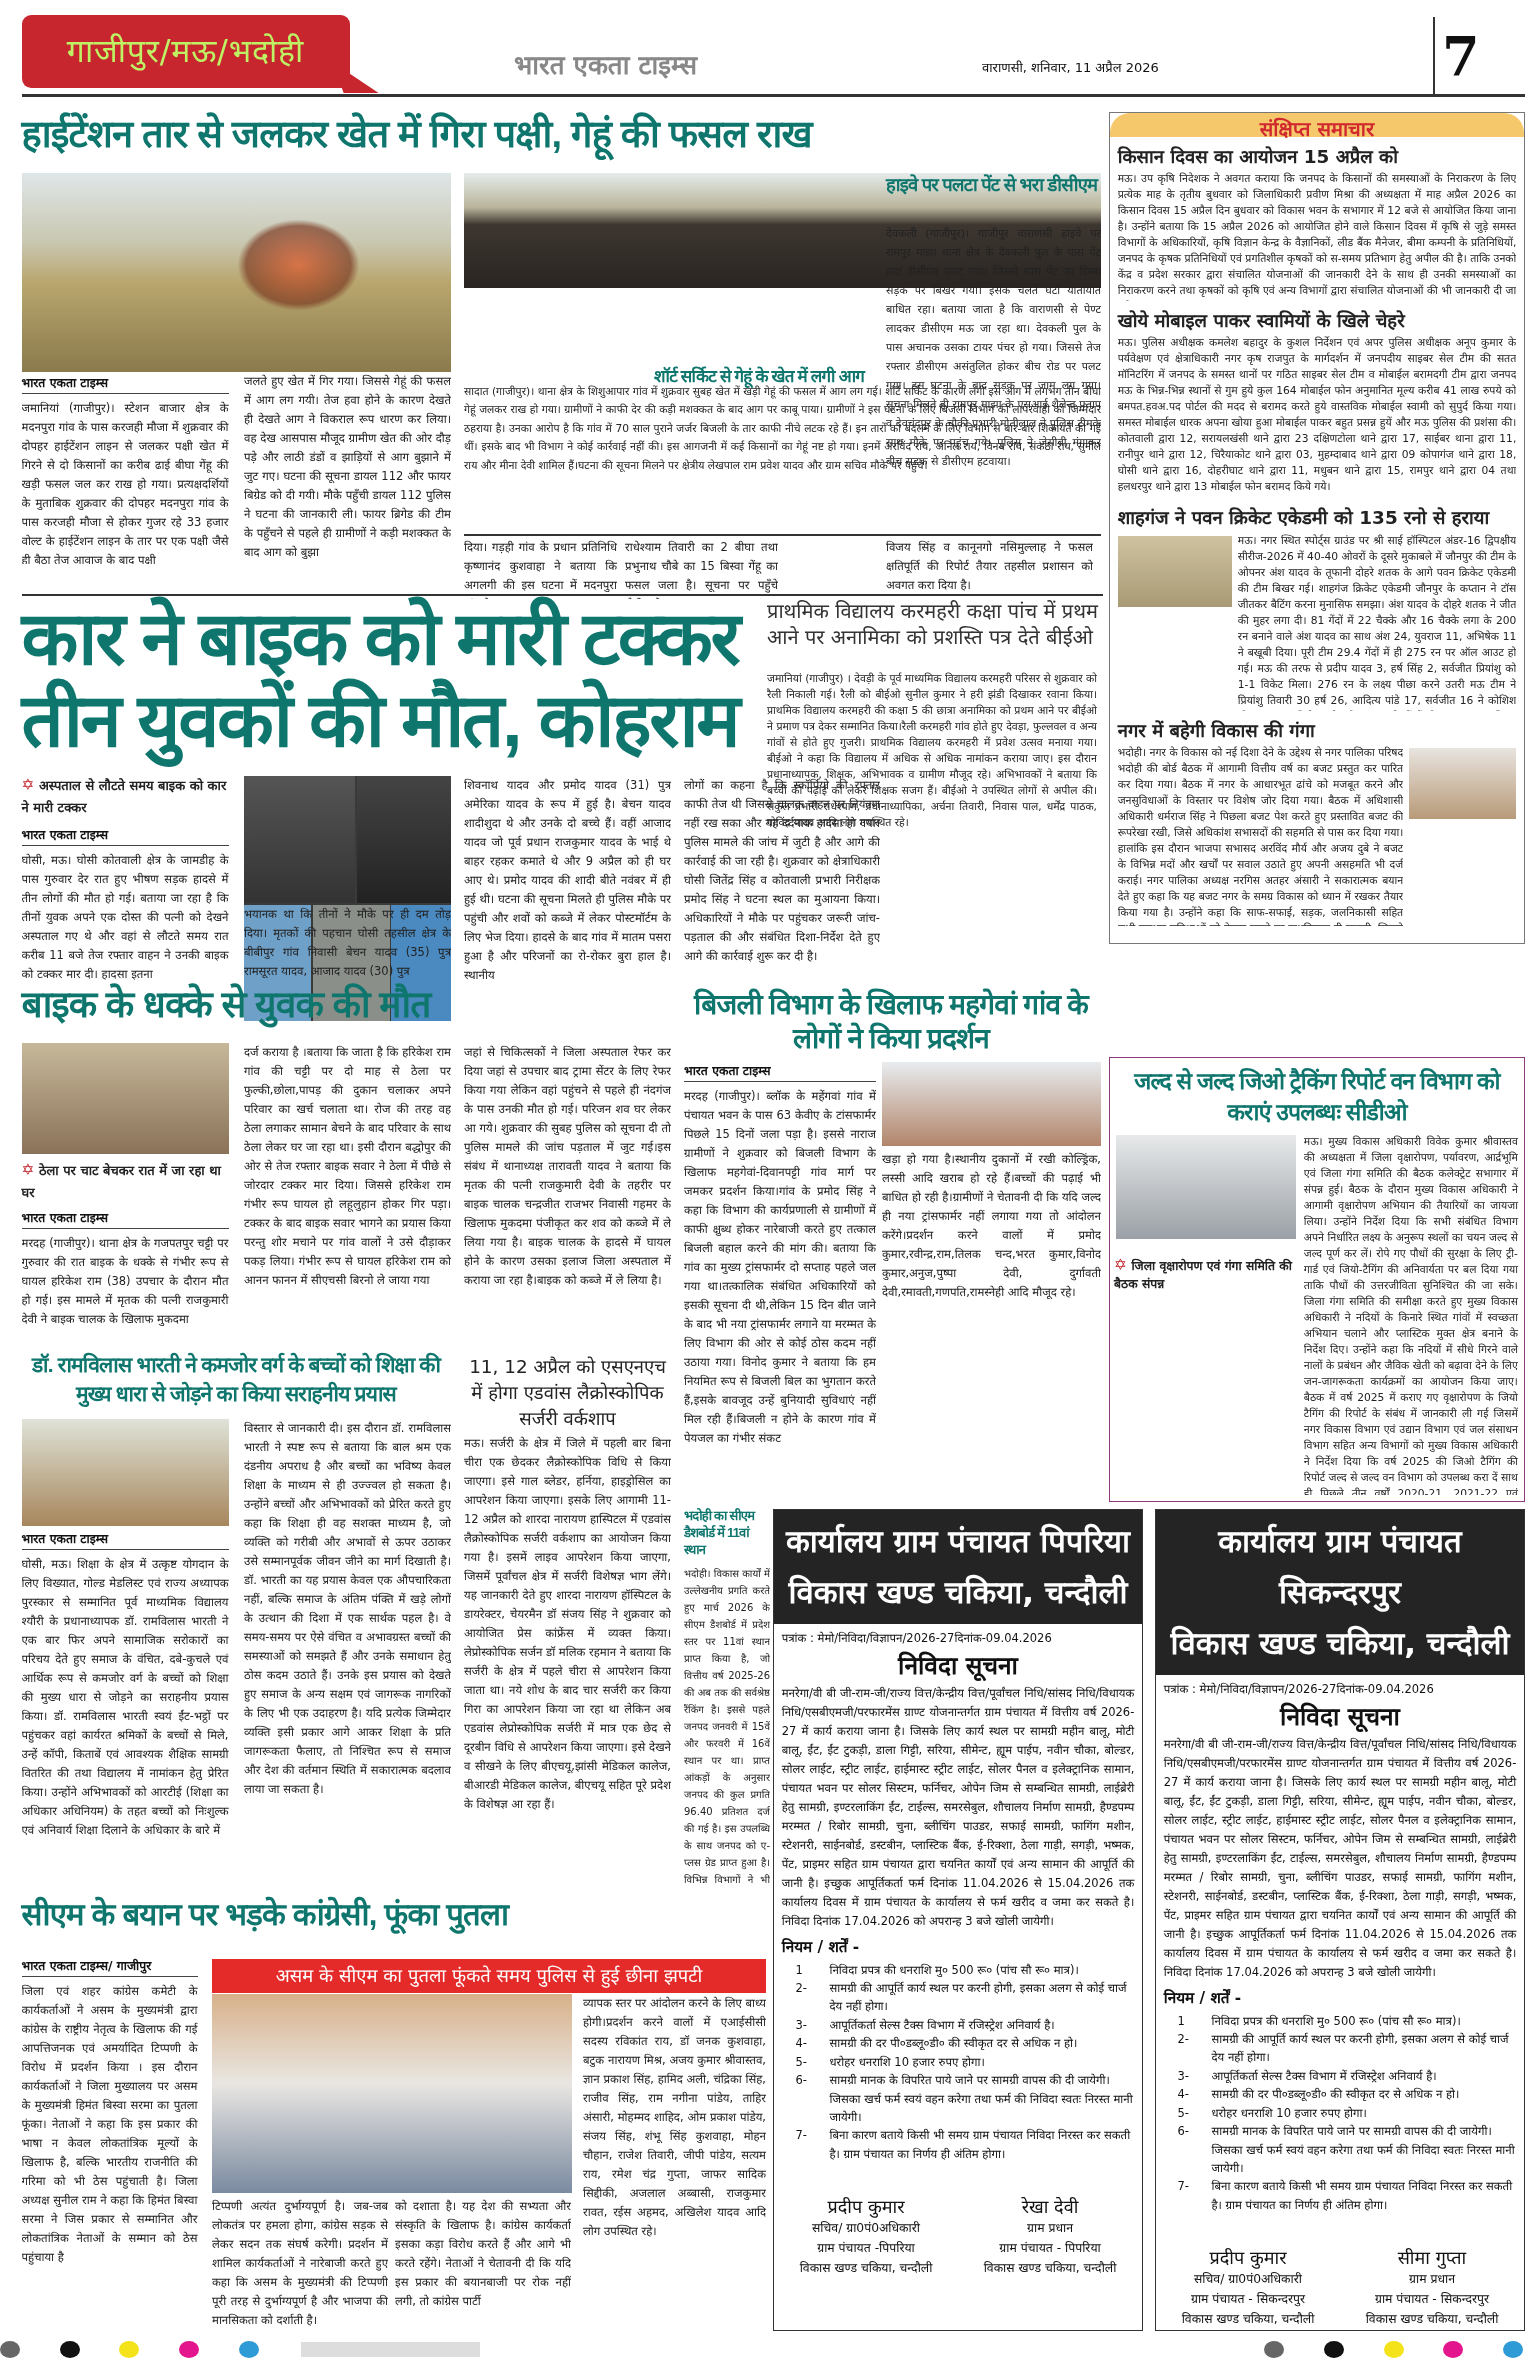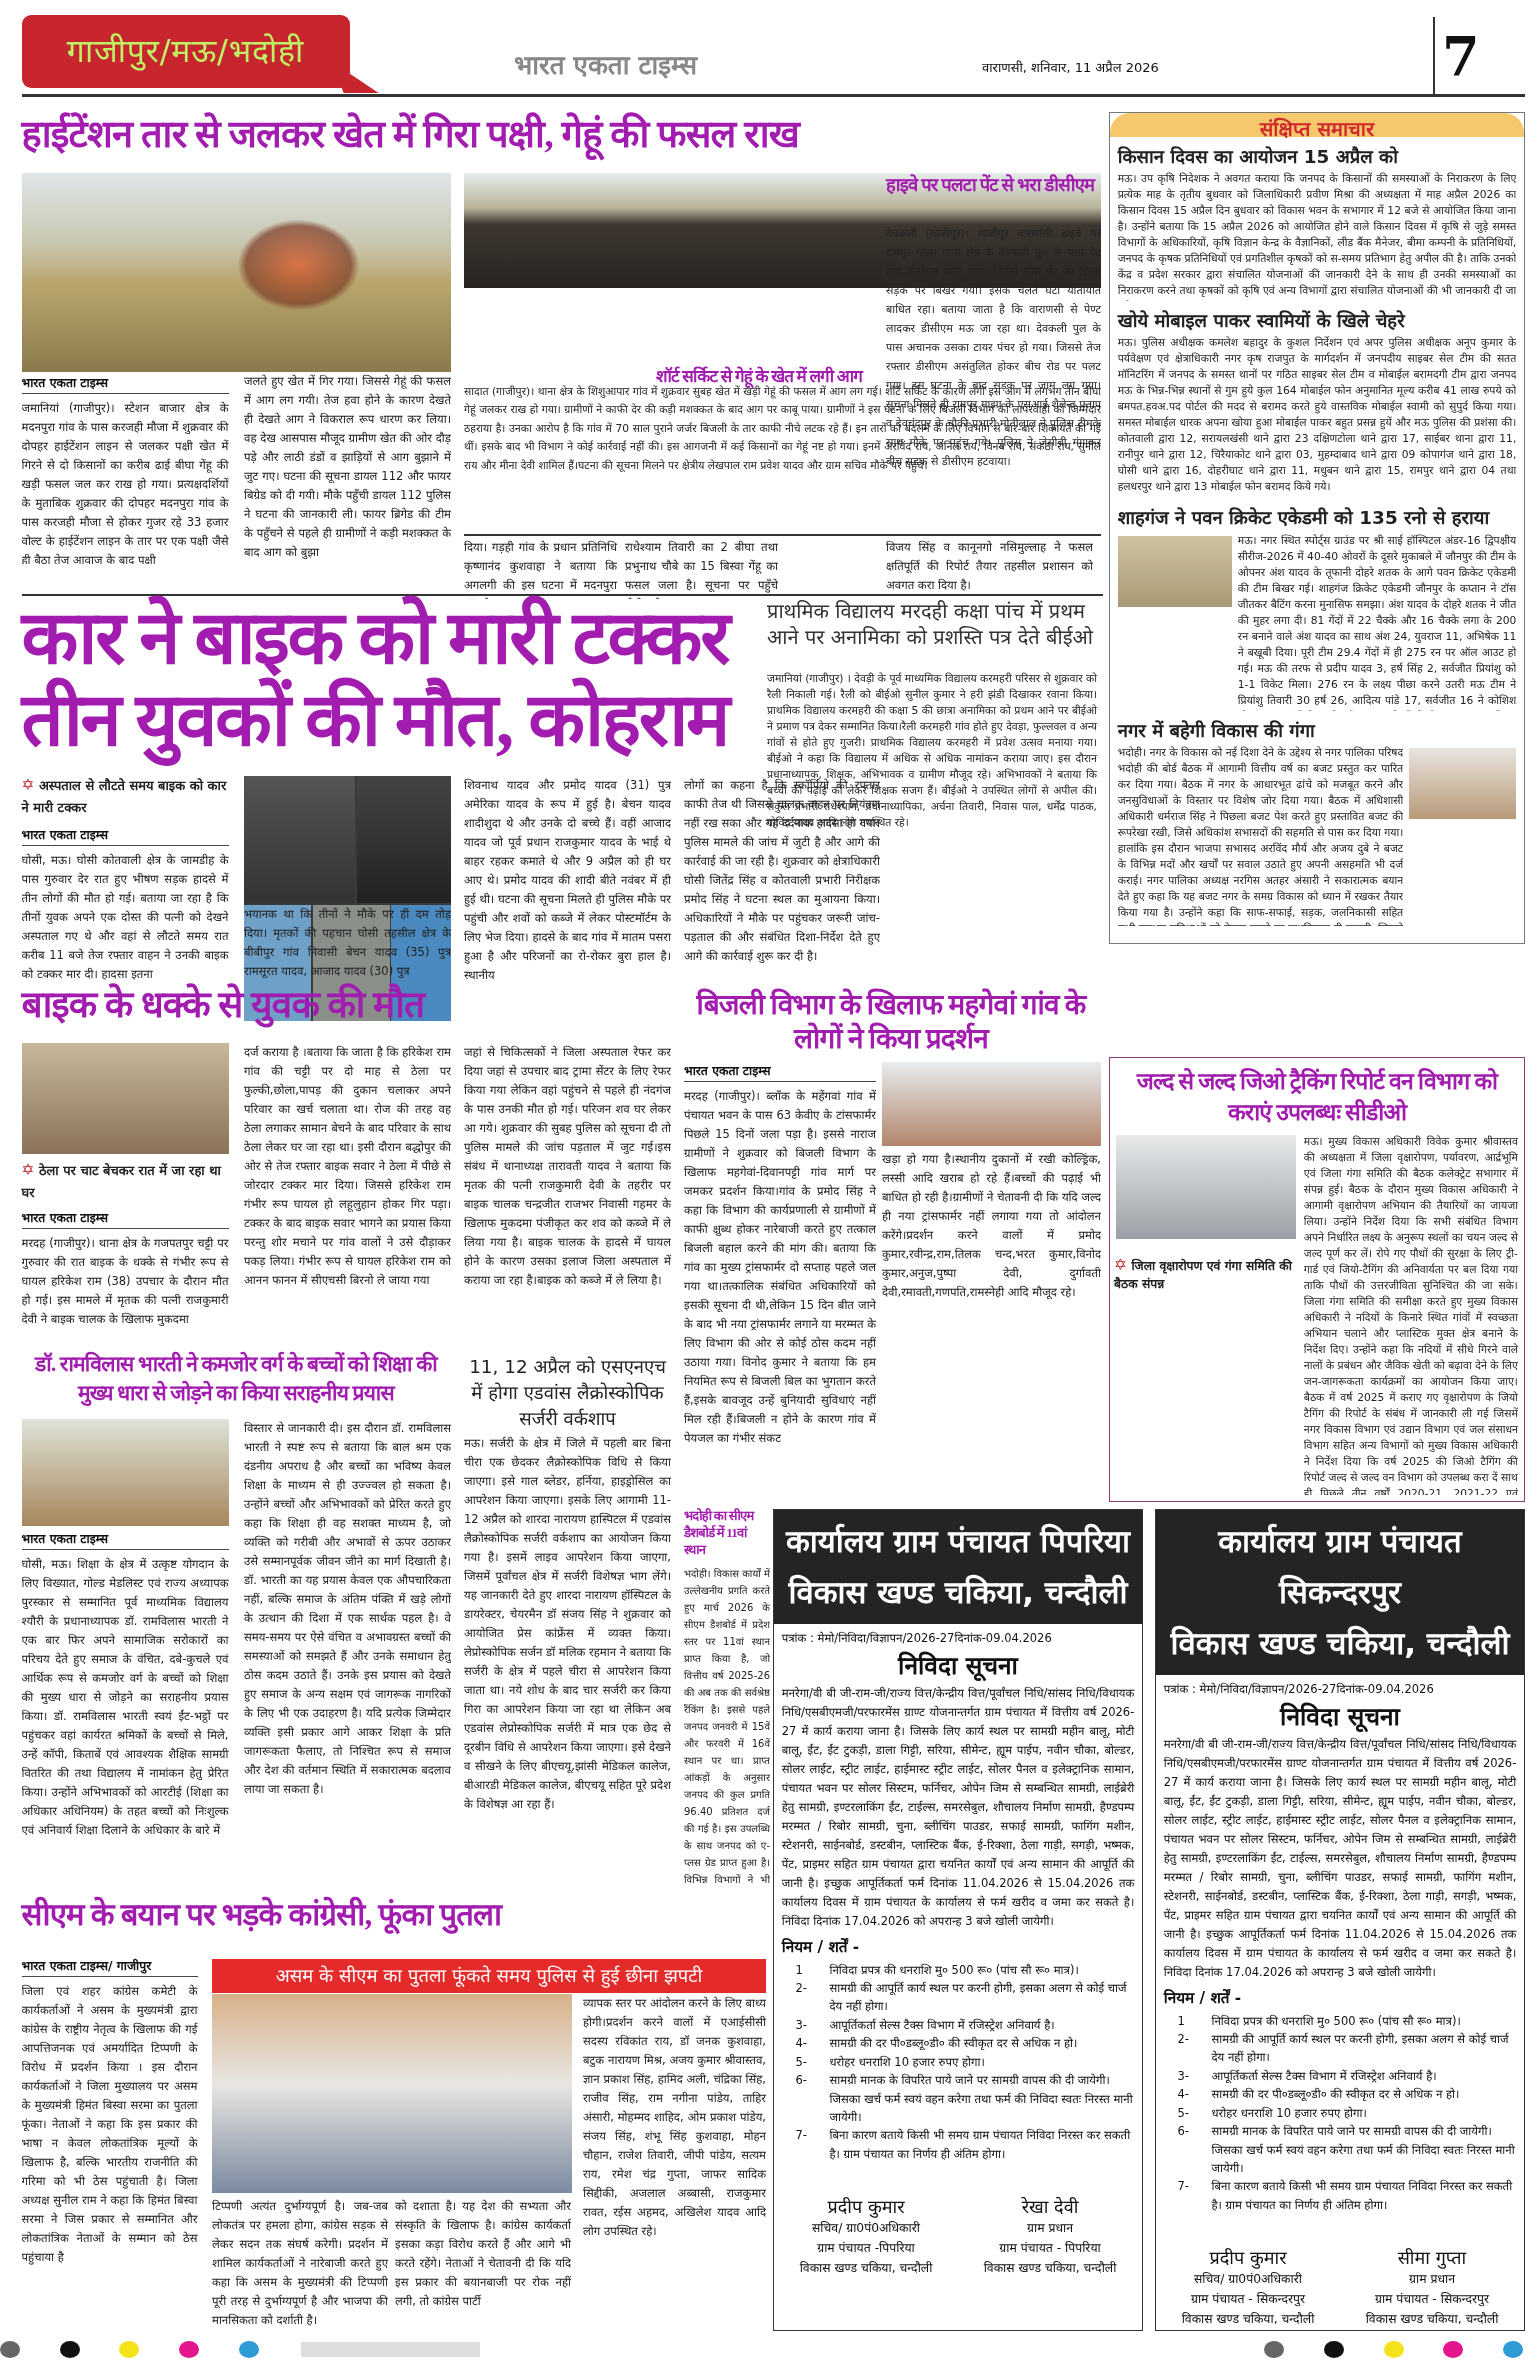--- a/index.html
+++ b/index.html
@@ -1,19 +1,19 @@
 <!DOCTYPE html>
 <html style="font-size:12.3px"><head>
 <meta charset="utf-8">
 <style>
   *{box-sizing:border-box;margin:0;padding:0}
   body{width:1540px;height:2377px;background:#fff;font-family:"DejaVu Sans",sans-serif;color:#111;position:relative;overflow:hidden}
   .abs{position:absolute}
   .body-text{font-size:11.5px;line-height:19px;text-align:justify;color:#222;overflow:hidden}
-  .hl{font-family:Liberation Serif, serif;font-weight:bold;color:#a21caf;letter-spacing:-0.8px}
+  .hl{font-family:Liberation Sans, sans-serif;font-weight:bold;color:#0f766e;letter-spacing:-0.8px}
   .byline{font-weight:bold;font-size:12.3px;border-bottom:1.5px solid #444;padding-bottom:2.3px;margin-bottom:4.6px}
   .rule{position:absolute;background:#333}
   .photo{position:absolute;overflow:hidden}
   .sub{font-size:15.3px;font-weight:bold;line-height:24.5px;color:#222}
   .star{color:#c0262d;font-size:15.3px;margin-right:4.6px}
   
   #section-tag{left:21.5px;top:15.3px;width:328px;height:73px;background:#c8262e;border-radius:9.2px;color:#bef264;font-size:32px;line-height:73px;text-align:center;letter-spacing:0.8px}
   #section-tag:after{content:"";position:absolute;right:-23px;bottom:-4.6px;border-left:35px solid #c8262e;border-top:31px solid transparent;transform:skewX(20deg)}
   #paper-name{left:514px;top:46px;font-size:26px;color:#888;font-weight:bold}
   #date-line{left:982px;top:58px;font-size:13px}
@@ -94,21 +94,21 @@
   <div style="position:absolute;left:0;top:0;width:111px;height:127px;background:linear-gradient(#555,#333)"></div>
   <div style="position:absolute;left:113px;top:0;width:94px;height:127px;background:linear-gradient(#444,#222)"></div>
   <div style="position:absolute;left:0;top:129px;width:67px;height:117px;background:#6fa0c8"></div>
   <div style="position:absolute;left:69px;top:129px;width:77px;height:117px;background:#8a8f8a"></div>
   <div style="position:absolute;left:147px;top:129px;width:60px;height:117px;background:#4a8ac0"></div>
 </div>
 <div class="abs body-text" style="left:244px;top:905px;width:207px;height:100px">भयानक था कि तीनों ने मौके पर ही दम तोड़ दिया। मृतकों की पहचान घोसी तहसील क्षेत्र के बीबीपुर गांव निवासी बेचन यादव (35) पुत्र रामसूरत यादव, आजाद यादव (30) पुत्र</div>
 <div class="abs body-text" style="left:464px;top:776px;width:207px;height:230px">शिवनाथ यादव और प्रमोद यादव (31) पुत्र अमेरिका यादव के रूप में हुई है। बेचन यादव शादीशुदा थे और उनके दो बच्चे हैं। वहीं आजाद यादव जो पूर्व प्रधान राजकुमार यादव के भाई थे बाहर रहकर कमाते थे और 9 अप्रैल को ही घर आए थे। प्रमोद यादव की शादी बीते नवंबर में ही हुई थी। घटना की सूचना मिलते ही पुलिस मौके पर पहुंची और शवों को कब्जे में लेकर पोस्टमॉर्टम के लिए भेज दिया। हादसे के बाद गांव में मातम पसरा हुआ है और परिजनों का रो-रोकर बुरा हाल है। स्थानीय</div>
 <div class="abs body-text" style="left:684px;top:776px;width:196px;height:230px">लोगों का कहना है कि स्कॉर्पियो की रफ्तार काफी तेज थी जिससे चालक वाहन पर नियंत्रण नहीं रख सका और यह दर्दनाक हादसा हो गया। पुलिस मामले की जांच में जुटी है और आगे की कार्रवाई की जा रही है। शुक्रवार को क्षेत्राधिकारी घोसी जितेंद्र सिंह व कोतवाली प्रभारी निरीक्षक प्रमोद सिंह ने घटना स्थल का मुआयना किया। अधिकारियों ने मौके पर पहुंचकर जरूरी जांच-पड़ताल की और संबंधित दिशा-निर्देश देते हुए आगे की कार्रवाई शुरू कर दी है।</div>
 
-<div class="abs" style="left:767px;top:598px;width:337px;font-size:20px;line-height:26px;color:#333">प्राथमिक विद्यालय मरदही कक्षा पांच में प्रथम आने पर अनामिका को प्रशस्ति पत्र देते बीईओ</div>
+<div class="abs" style="left:767px;top:598px;width:337px;font-size:20px;line-height:26px;color:#333">प्राथमिक विद्यालय करमहरी कक्षा पांच में प्रथम आने पर अनामिका को प्रशस्ति पत्र देते बीईओ</div>
 <div class="abs body-text" style="left:767px;top:671px;width:330px;height:326px;font-size:10.7px;line-height:16px">जमानियां (गाजीपुर) । देवड़ी के पूर्व माध्यमिक विद्यालय करमहरी परिसर से शुक्रवार को रैली निकाली गई। रैली को बीईओ सुनील कुमार ने हरी झंडी दिखाकर रवाना किया।प्राथमिक विद्यालय करमहरी की कक्षा 5 की छात्रा अनामिका को प्रथम आने पर बीईओ ने प्रमाण पत्र देकर सम्मानित किया।रैली करमहरी गांव होते हुए देवड़ा, फुल्लवल व अन्य गांवों से होते हुए गुजरी। प्राथमिक विद्यालय करमहरी में प्रवेश उत्सव मनाया गया। बीईओ ने कहा कि विद्यालय में अधिक से अधिक नामांकन कराया जाए। इस दौरान प्रधानाध्यापक, शिक्षक, अभिभावक व ग्रामीण मौजूद रहे। अभिभावकों ने बताया कि बच्चों की पढ़ाई को लेकर शिक्षक सजग हैं। बीईओ ने उपस्थित लोगों से अपील की। संकुल प्रभारी राधेश्याम, प्रधानाध्यापिका, अर्चना तिवारी, निवास पाल, धर्मेंद्र पाठक, गोविंद यादव आदि लोग उपस्थित रहे।</div>
 
 <div class="abs hl" style="left:21.5px;top:982px;width:667px;font-size:37px;line-height:46px">बाइक के धक्के से युवक की मौत</div>
 <div class="photo" style="left:21.5px;top:1043px;width:207px;height:111px;background:linear-gradient(180deg,#c7b89a,#8a7258)"></div>
 <div class="abs" style="left:21.5px;top:1160px;width:207px">
   <div class="sub" style="font-size:13px;line-height:21.5px"><span class="star">✡</span><span>ठेला पर चाट बेचकर रात में जा रहा था घर</span></div>
   <div class="byline" style="margin-top:6.1px">भारत एकता टाइम्स</div>
   <div class="body-text" style="height:130px">मरदह (गाजीपुर)। थाना क्षेत्र के गजपतपुर चट्टी पर गुरुवार की रात बाइक के धक्के से गंभीर रूप से घायल हरिकेश राम (38) उपचार के दौरान मौत हो गई। इस मामले में मृतक की पत्नी राजकुमारी देवी ने बाइक चालक के खिलाफ मुकदमा</div>
 </div>
 <div class="abs body-text" style="left:244px;top:1043px;width:207px;height:299px">दर्ज कराया है ।बताया कि जाता है कि हरिकेश राम गांव की चट्टी पर दो माह से ठेला पर फुल्की,छोला,पापड़ की दुकान चलाकर अपने परिवार का खर्च चलाता था। रोज की तरह वह ठेला लगाकर सामान बेचने के बाद परिवार के साथ ठेला लेकर घर जा रहा था। इसी दौरान बद्धोपुर की ओर से तेज रफ्तार बाइक सवार ने ठेला में पीछे से जोरदार टक्कर मार दिया। जिससे हरिकेश राम गंभीर रूप घायल हो लहूलुहान होकर गिर पड़ा। टक्कर के बाद बाइक सवार भागने का प्रयास किया परन्तु शोर मचाने पर गांव वालों ने उसे दौड़ाकर पकड़ लिया। गंभीर रूप से घायल हरिकेश राम को आनन फानन में सीएचसी बिरनो ले जाया गया</div>

